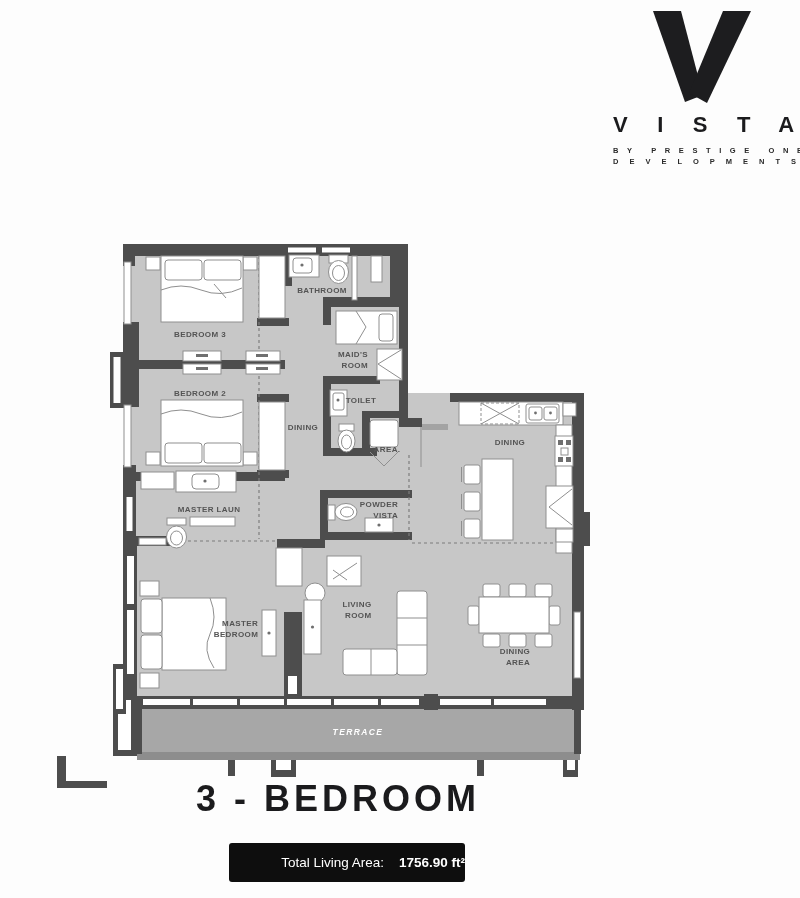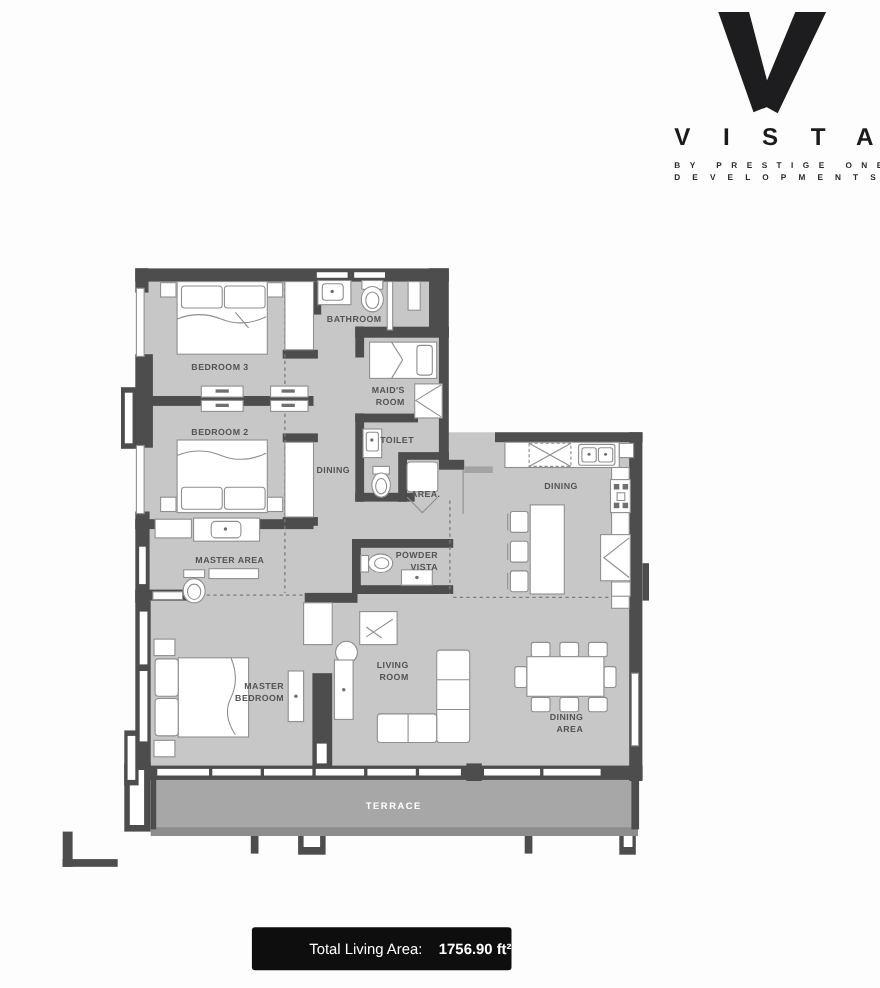--- a/index.html
+++ b/index.html
@@ -14,21 +14,21 @@
   .wh{fill:#ffffff;stroke:var(--stroke,#8f8f8f);stroke-width:1;}
   .whn{fill:#ffffff;}
   .ln{stroke:var(--stroke,#8f8f8f);fill:none;stroke-width:1;}
   .lnd{stroke:#7d7d7d;stroke-dasharray:3 3;fill:none;stroke-width:1.2;}
   .dot{fill:#6f6f6f;}
   .gray{fill:#a3a3a3;}
   
   .room-label{position:absolute;transform:translate(-50%,-50%);
       font:700 8px/1.35 "Liberation Sans",sans-serif;letter-spacing:.4px;
       color:var(--label,#555);text-align:right;white-space:pre-line;}
-  .room-label.light{color:#fff;font-size:8.5px;letter-spacing:1.4px;}
+  .room-label.light{color:#fff;font-size:8.5px;letter-spacing:1.4px;font-style:italic;}
   
   .logo{position:absolute;left:600px;top:0;width:200px;height:180px;}
   .logo-name{position:absolute;left:13px;top:112px;font-size:22px;font-weight:700;
       letter-spacing:29.5px;color:var(--ink,#1d1d1f);white-space:nowrap;}
   .logo-tag1{position:absolute;left:13px;top:146px;font-size:7.5px;font-weight:700;
       letter-spacing:8.6px;color:#2a2a2a;white-space:nowrap;}
   .logo-tag2{position:absolute;left:13px;top:157px;font-size:7.5px;font-weight:700;
       letter-spacing:11px;color:#2a2a2a;white-space:nowrap;}
   
   .plan-title{position:absolute;left:0;top:778px;width:676px;text-align:center;
@@ -294,39 +294,40 @@
 
   <div class="room-label" style="left:200px;top:335px">BEDROOM 3</div>
   <div class="room-label" style="left:322px;top:291px">BATHROOM</div>
   <div class="room-label" style="left:353px;top:361px">MAID'S
 ROOM</div>
   <div class="room-label" style="left:200px;top:394px">BEDROOM 2</div>
   <div class="room-label" style="left:303px;top:428px">DINING</div>
   <div class="room-label" style="left:361px;top:401px">TOILET</div>
   <div class="room-label" style="left:387px;top:450px">AREA.</div>
   <div class="room-label" style="left:510px;top:443px">DINING</div>
-  <div class="room-label" style="left:209px;top:510px">MASTER AREA</div>
+  <div class="room-label" style="left:209px;top:510px">MASTER LAUN</div>
   <div class="room-label" style="left:379px;top:511px">POWDER
 VISTA</div>
   <div class="room-label" style="left:236px;top:630px">MASTER
 BEDROOM</div>
   <div class="room-label" style="left:357px;top:611px">LIVING
 ROOM</div>
   <div class="room-label" style="left:515px;top:658px">DINING
 AREA</div>
   <div class="room-label light" style="left:358px;top:733px">TERRACE</div>
 
   <div class="logo">
     <svg width="200" height="110" viewBox="0 0 200 110">
       <polygon points="53,11 81,11 103,95 85,102" fill="#1d1d1f"></polygon>
       <polygon points="123,11 151,11 107,103 89,93" fill="#1d1d1f"></polygon>
     </svg>
     <div class="logo-name">VISTA</div>
     <div class="logo-tag1">BY PRESTIGE ONE</div>
     <div class="logo-tag2">DEVELOPMENTS</div>
   </div>
 
+  <div class="plan-title">3 - BEDROOM</div>
   <div class="area-badge">
     <span>Total Living Area:</span>
     <b>1756.90 ft²</b>
   </div>
 
 </div>
 
 </body></html>

